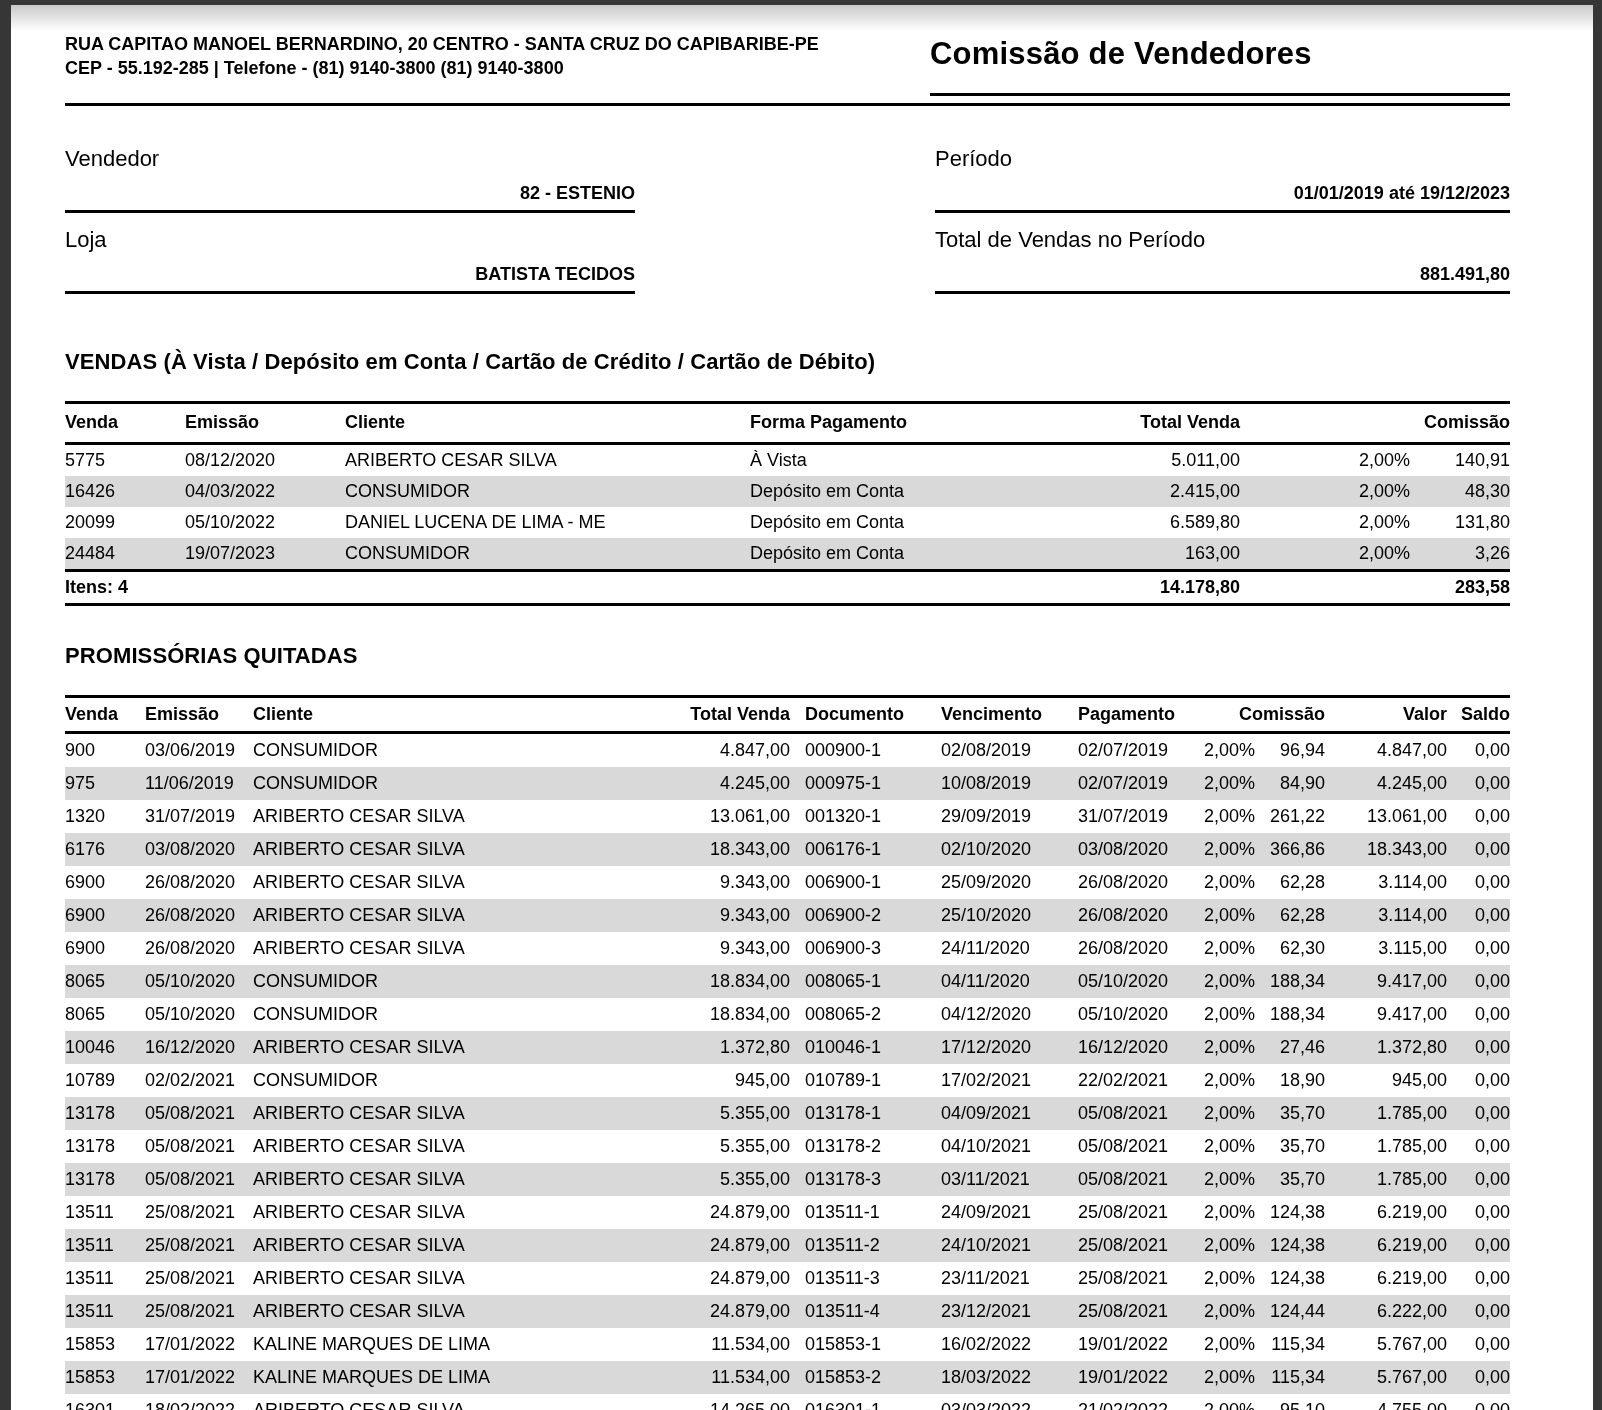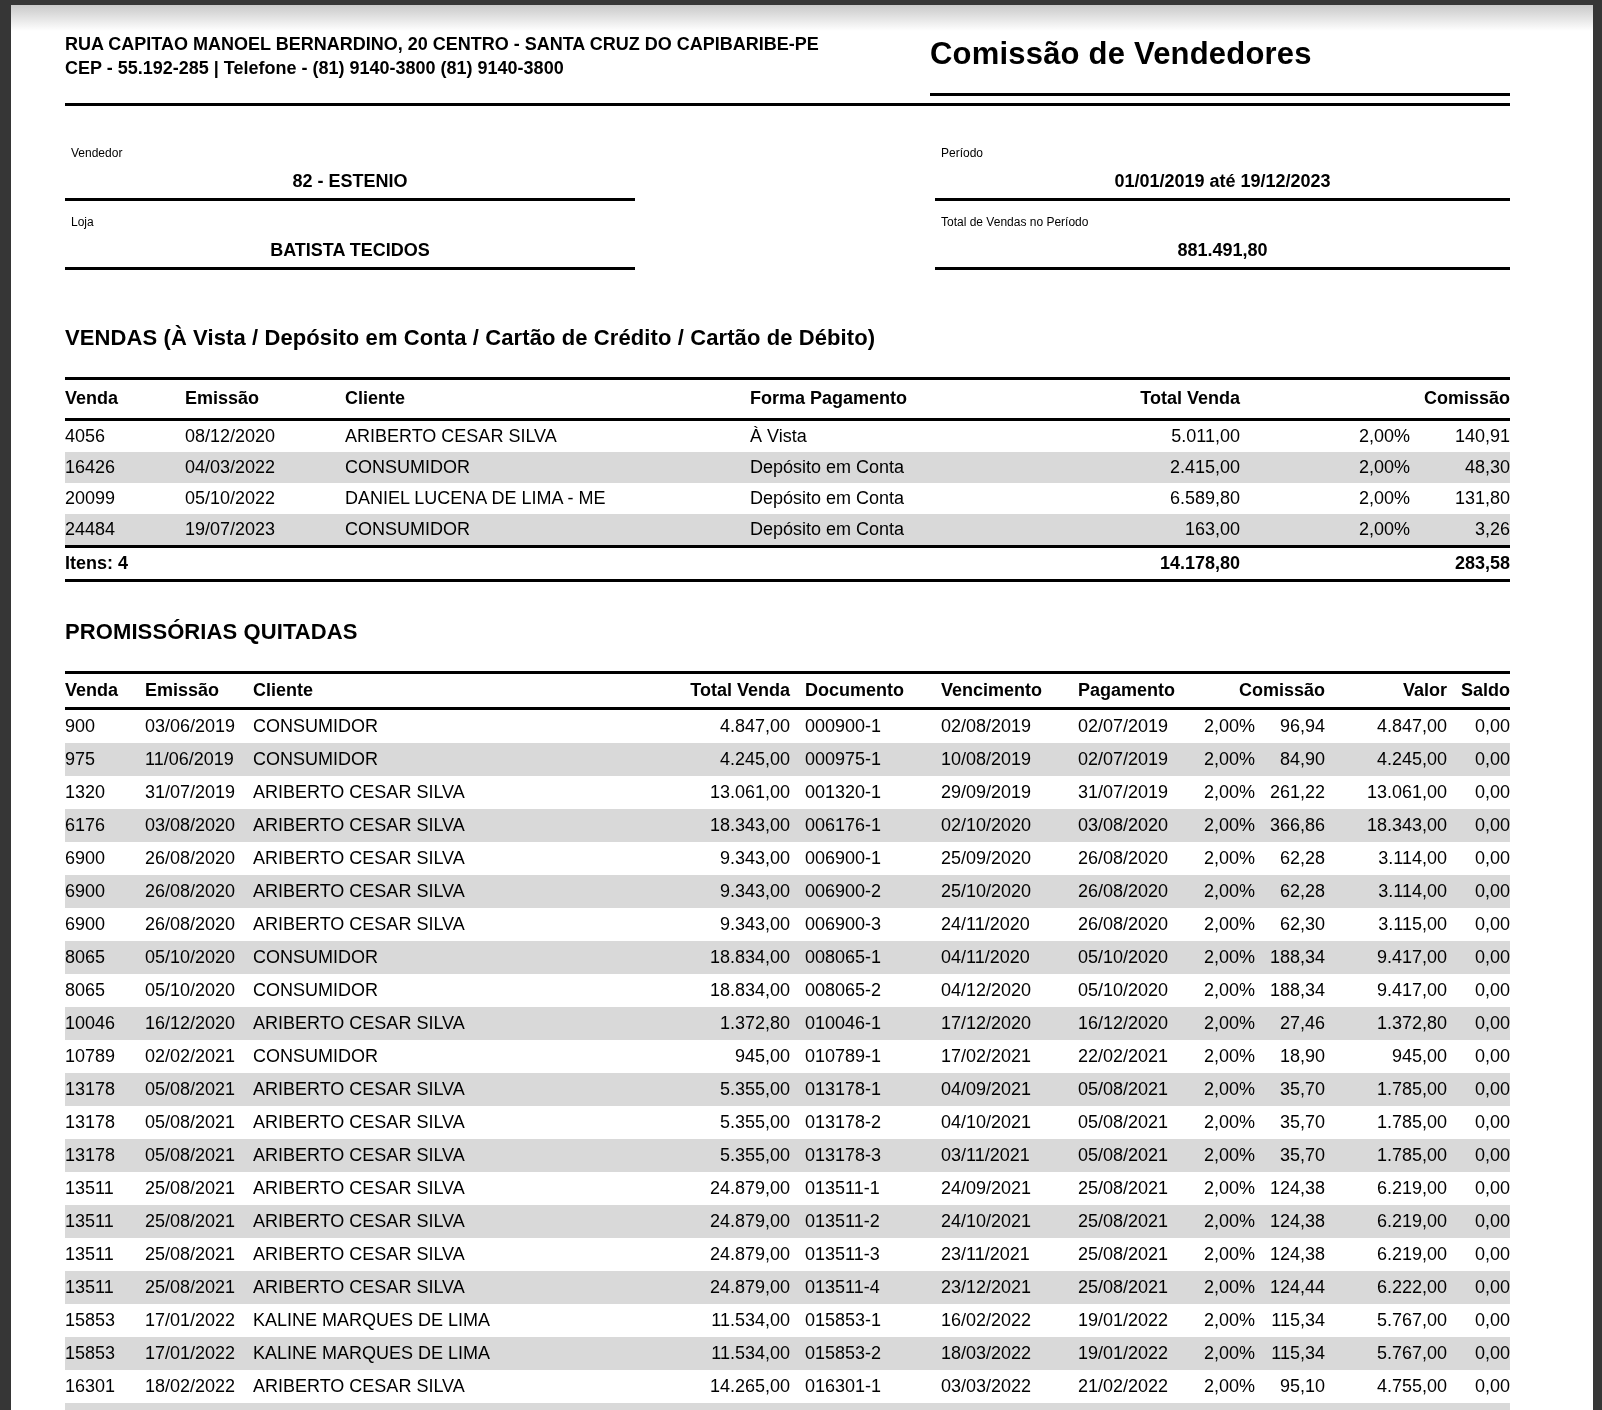--- a/index.html
+++ b/index.html
@@ -49,23 +49,23 @@
   .fields {
     margin-top: 40px;
   }
   .field-row {
     display: flex; justify-content: space-between;
   }
   .field { border-bottom: 3px solid #000; padding-bottom: 5px; }
   .field.left  { width: 570px; }
   .field.right { width: 575px; }
   .field + .field {}
-  .field-label { font-size: 12px; line-height: 1.2; margin-left: 6px; }
+  .field-label { font-size: 22px; line-height: 1.2; }
   .field-value {
-    font-size: 18px; font-weight: bold; text-align: center;
+    font-size: 18px; font-weight: bold; text-align: right;
     margin-top: 11px; line-height: 1.2;
   }
   .field-row + .field-row { margin-top: 14px; gap: 12px; }
   
   .section-heading {
     font-size: 22px; font-weight: bold; letter-spacing: 0.1px;
   }
   .section-heading.vendas { margin-top: 55px; }
   .section-heading.promissorias { margin-top: 37px; }
   
@@ -157,21 +157,21 @@
           <th>Venda</th>
           <th>Emissão</th>
           <th>Cliente</th>
           <th>Forma Pagamento</th>
           <th class="num">Total Venda</th>
           <th class="num" colspan="2">Comissão</th>
         </tr>
       </thead>
       <tbody>
   <tr>
-    <td>4056</td>
+    <td>5775</td>
     <td>08/12/2020</td>
     <td>ARIBERTO CESAR SILVA</td>
     <td>À Vista</td>
     <td class="num">5.011,00</td>
     <td class="num">2,00%</td>
     <td class="num">140,91</td>
   </tr>
 
   <tr>
     <td>16426</td>

